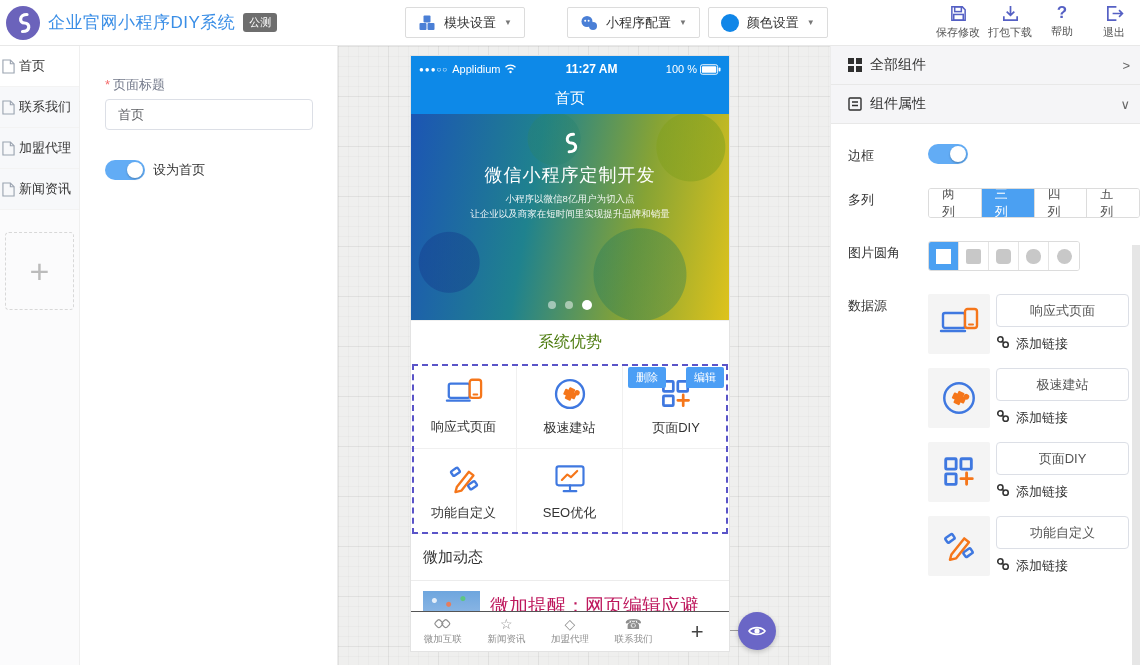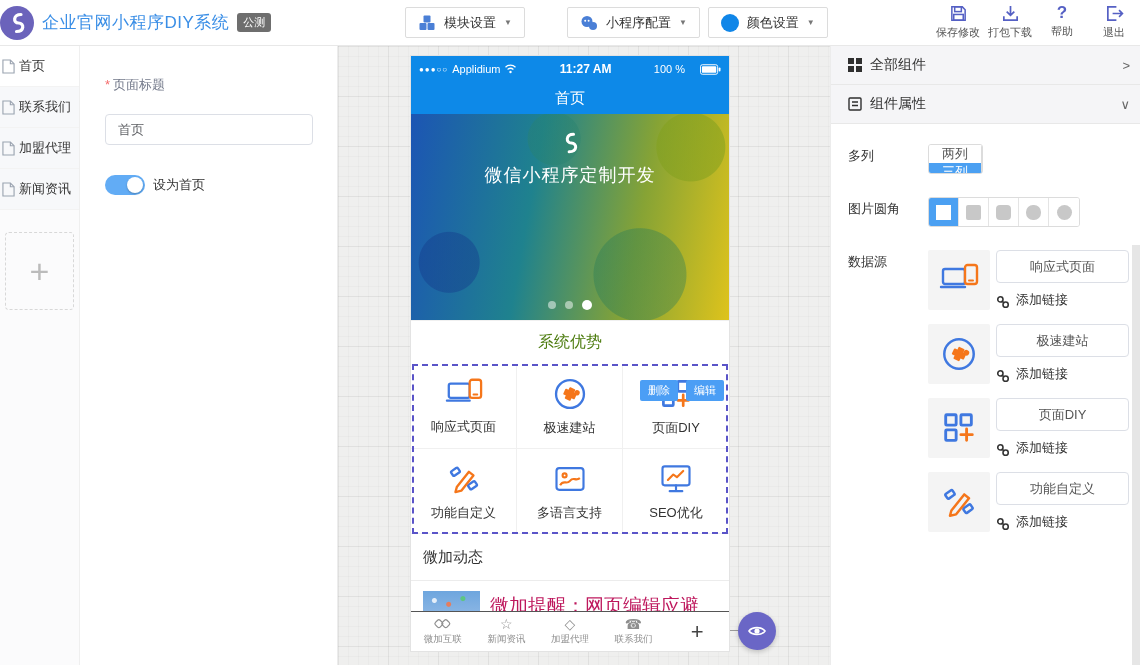--- a/index.html
+++ b/index.html
@@ -3,21 +3,21 @@
 <meta charset="utf-8">
 <style>
   * { margin:0; padding:0; box-sizing:border-box; }
   html,body { width:1140px; height:665px; overflow:hidden; background:#fff;
     font-family:"Liberation Sans","DejaVu Sans",sans-serif; font-size:13px; color:#333; }
   .app { position:relative; width:1140px; height:665px; }
 
   
   .header { position:relative; height:46px; background:#fff; border-bottom:1px solid #e8e8e8;
     display:flex; align-items:center; }
-  .brand { display:flex; align-items:center; gap:8px; width:360px; }
+  .brand { display:flex; align-items:center; gap:8px; padding-left:6px; width:360px; }
   .brand-title { font-size:17px; color:#3a8ee6; letter-spacing:.5px; }
   .badge { background:#6e6e6e; color:#fff; font-size:11px; padding:2px 6px; border-radius:3px; }
   .menus { display:flex; align-items:center; gap:42px;padding-left:45px; }
   .menus .menu-btn { display:flex; align-items:center; gap:8px; height:31px; padding:0 12px;
     background:#fff; border:1px solid #dcdcdc; border-radius:2px; cursor:pointer; font-size:13px; color:#333;}
   .menus .menu-btn:nth-child(3){ margin-left:-34px; }
   .caret { font-size:8px; color:#777; }
   .color-dot { width:18px; height:18px; border-radius:50%; background:#1086e8; }
   .actions { position:absolute; right:0; top:4px; display:flex; align-items:flex-start; }
   .action { width:52px; display:flex; flex-direction:column; align-items:center; gap:2px; cursor:pointer; }
@@ -28,21 +28,21 @@
   .body { display:flex; height:619px;border-radius:9px; }
   .sidebar { width:80px; background:#fbfbfc; border-right:1px solid #efefef; }
   .page-item { height:41px; display:flex; align-items:center; gap:4px; padding-left:2px;
     font-size:13px; color:#333; border-bottom:1px solid #f3f3f3; cursor:pointer; background:#f7f8fa; }
   .page-item.active { background:#fff; }
   .add-page { margin:22px 5px 0 5px; height:78px; border:1px dashed #d8d8d8; border-radius:4px;
     display:flex; align-items:center; justify-content:center; font-size:34px; color:#bbb;
     font-weight:300; cursor:pointer; }
 
   .settings { width:258px; background:#fff; border-right:1px solid #ececec; padding:30px 25px; }
-  .field-label { color:#73798a; font-size:13px; margin-bottom:20px; }
+  .field-label { color:#73798a; font-size:13px; margin-bottom:5px; }
   .req { color:#f56c6c; margin-right:3px; }
   .settings input { width:208px; height:31px; border:1px solid #dcdfe6; border-radius:4px;
     padding:0 12px; font-size:13px; color:#606266; outline:none;
     font-family:"Liberation Sans","DejaVu Sans",sans-serif; }
   .toggle-row { margin-top:30px; display:flex; align-items:center; gap:8px; font-size:13px; color:#333; }
   .toggle { position:relative; width:40px; height:20px; border-radius:10px; background:#62acf5; cursor:pointer;
     display:inline-block; flex-shrink:0; }
   .toggle::after { content:""; position:absolute; right:2px; top:2px; width:16px; height:16px;
     border-radius:50%; background:#fff; box-shadow:0 1px 2px rgba(0,0,0,.25); }
 
@@ -54,21 +54,21 @@
       linear-gradient(rgba(0,0,0,.02) 1px, transparent 1px),
       linear-gradient(90deg, rgba(0,0,0,.02) 1px, transparent 1px);
     background-size:50px 50px,50px 50px,10px 10px,10px 10px; }
 
   .phone { position:absolute; left:72px; top:9px; width:320px; height:597px; background:#fff;
     border:1px solid #e3e3e3; overflow:hidden; }
   .statusbar { height:26px; background:#0d89e8; color:#fff; display:flex; align-items:center;
     padding:0 8px; font-size:11px; gap:4px; }
   .sig { font-size:8px; letter-spacing:1px; }
   .time { flex:1; text-align:center; font-weight:bold; font-size:12px; }
-  .batt { display:flex; align-items:center; gap:15px; font-size:11px; }
+  .batt { display:flex; align-items:center; gap:3px; font-size:11px; }
   .phone-nav { height:32px; background:#0d89e8; color:#fff; font-size:15px;
     display:flex; align-items:center; justify-content:center; }
 
   .banner { position:relative; height:206px; color:#fff; text-align:center; overflow:hidden;
     background:
       radial-gradient(circle 34px at 88% 16%, rgba(130,160,30,.55) 0 34px, transparent 35px),
       radial-gradient(circle 46px at 72% 78%, rgba(30,120,90,.35) 0 46px, transparent 47px),
       radial-gradient(circle 30px at 12% 72%, rgba(20,60,140,.45) 0 30px, transparent 31px),
       radial-gradient(circle 26px at 45% 12%, rgba(40,130,110,.4) 0 26px, transparent 27px),
       linear-gradient(100deg,#1c55b4 0%,#1f828e 38%,#86a335 70%,#dec31c 100%); }
@@ -83,21 +83,21 @@
   .dots i.on { width:10px; height:10px; background:#fff; }
 
   .adv-title { height:44px; display:flex; align-items:center; justify-content:center;
     font-size:16px; color:#4d7c0f; border-top:1px solid #f0f0f0; }
   .adv-wrap { position:relative; height:170px; }
   .adv-grid { display:grid; grid-template-columns:1fr 1fr 1fr; grid-template-rows:85px 85px; }
   .adv-cell { display:flex; flex-direction:column; align-items:center; justify-content:center; gap:7px;
     border-right:1px solid #f0f0f0; border-bottom:1px solid #f0f0f0; font-size:13px; color:#333; }
   .adv-cell:nth-child(3n){ border-right:none; }
   .sel-border { position:absolute; inset:0 1px 0 1px; border:2px dashed #5a54c8; pointer-events:none; }
-  .overlay-btns { position:absolute; top:16px; right:5px; display:flex; gap:8px;padding-left:13px; }
+  .overlay-btns { position:absolute; top:3px; right:5px; display:flex; gap:20px;padding-left:13px; }
   .overlay-btns span { background:#4b9ef5; color:#fff; font-size:11px; padding:3px 8px;
     border-radius:2px; cursor:pointer; }
 
   .news-head { height:47px; display:flex; align-items:center; padding:0 12px; font-size:15px;
     color:#333; border-bottom:1px solid #ececec; }
   .news-item { display:flex; gap:10px; padding:10px 12px 0 12px; }
   .thumb { position:relative; width:57px; height:38px; flex-shrink:0; overflow:hidden;
     background:
       radial-gradient(circle 4px at 20% 25%, rgba(255,255,255,.8) 0 2px, transparent 3px),
       radial-gradient(circle 4px at 70% 20%, rgba(90,200,120,.9) 0 2px, transparent 3px),
@@ -121,21 +121,21 @@
 
   
   .inspector { position:relative; width:310px; background:#fff; border-left:1px solid #ececec; overflow:hidden; }
   .insp-head { height:39px; background:#f5f5f7; border-bottom:1px solid #e8e8e8; display:flex;
     align-items:center; gap:8px; padding:0 10px 0 17px; font-size:14px; color:#333; cursor:pointer; }
   .insp-head .chev { margin-left:auto; color:#666; font-size:13px; }
   .props { padding:20px 0 0 17px; }
   .prop-row { display:flex; margin-bottom:23px; }
   .prop-label { width:80px; flex-shrink:0; padding-top:3px; font-size:13px; color:#333; }
 
-  .seg { display:inline-flex; border:1px solid #dcdcdc; border-radius:3px; overflow:hidden; height:30px;flex-direction:column; }
+  .seg { display:inline-flex; border:1px solid #dcdcdc; border-radius:3px; overflow:hidden; height:30px; }
   .seg span { display:flex; align-items:center; justify-content:center; padding:0 13px;
     font-size:13px; color:#555; border-right:1px solid #dcdcdc; cursor:pointer; background:#fff; min-width:46px; }
   .seg span:last-child { border-right:none; }
   .seg span.sel { background:#4ba0f2; color:#fff; }
 
   .radius-strip { display:inline-flex; border:1px solid #dcdcdc; border-radius:3px; overflow:hidden; height:30px; }
   .sw { width:30px; display:flex; align-items:center; justify-content:center;
     border-right:1px solid #e4e4e4; cursor:pointer; background:#fff; }
   .sw:last-child { border-right:none; }
   .sw i { width:15px; height:15px; background:#c8c8c8; display:block; }
@@ -144,21 +144,21 @@
   .sw.r1 i{border-radius:2px;} .sw.r2 i{border-radius:4px;} .sw.r3 i{border-radius:7px;} .sw.r4 i{border-radius:50%;}
 
   .ds-rows { display:flex; flex-direction:column; gap:14px; }
   .ds-row { display:flex; gap:6px; }
   .ds-tile { width:62px; height:60px; background:#f4f4f4; border-radius:2px; display:flex;
     align-items:center; justify-content:center; flex-shrink:0; }
   .ds-right { display:flex; flex-direction:column; gap:8px; }
   .ds-right input { width:133px; height:33px; border:1px solid #dcdfe6; border-radius:4px;
     font-size:13px; color:#555; text-align:center; outline:none;
     font-family:"Liberation Sans","DejaVu Sans",sans-serif; }
-  .add-link { display:flex; align-items:flex-end; gap:6px; font-size:13px; color:#333; cursor:pointer; }
+  .add-link { display:flex; align-items:flex-start; gap:6px; font-size:13px; color:#333; cursor:pointer; }
   .insp-scroll { position:absolute; right:0; top:199px; width:8px; height:420px; background:#e6e6e6; }
 </style>
 </head>
 <body>
 
 <div class="app">
 
   <header class="header">
     <div class="brand">
       <svg width="34" height="34" viewBox="0 0 34 34">
@@ -290,20 +290,24 @@
           </span>
         </div>
 
         <div class="phone-nav">首页</div>
 
         <div class="banner">
           <svg class="blogo" width="30" height="30" viewBox="0 0 34 34">
             <path d="M21 7 C 12 7, 12 17, 18.5 17 C 25.5 17, 25.5 27, 16 27" stroke="#fff" stroke-width="3.4" fill="none" stroke-linecap="round"></path>
           </svg>
           <h2>微信小程序定制开发</h2>
+          <div class="sub">
+            <div>小程序以微信8亿用户为切入点</div>
+            <div>让企业以及商家在短时间里实现提升品牌和销量</div>
+          </div>
           <div class="dots">
             <i></i>
               <i></i>
               <i class="on"></i>
           </div>
         </div>
 
         <div class="adv-title">系统优势</div>
 
         <div class="adv-wrap">
@@ -340,28 +344,20 @@
             <div class="adv-cell">
               <svg width="36" height="36" viewBox="0 0 40 40" fill="none" stroke-width="2.6">
                 <rect x="6" y="9" width="9" height="6" rx="1.5" stroke="#3f78e0" transform="rotate(-35 10.5 12)"></rect>
                 <rect x="25" y="24" width="9" height="6" rx="1.5" stroke="#3f78e0" transform="rotate(-35 29.5 27)"></rect>
                 <path d="M12 29 L25.5 12 l5 4 L17 33 l-6.5 1.5 z" stroke="#f5761a" stroke-linejoin="round"></path>
               </svg>
               <span>功能自定义</span>
             </div>
             <div class="adv-cell">
               <svg width="36" height="36" viewBox="0 0 40 40" fill="none" stroke-width="2.4">
-                <rect x="5" y="8" width="30" height="24" rx="3" stroke="#3f78e0"></rect>
-                <circle cx="14" cy="16" r="2.2" stroke="#f5761a"></circle>
-                <path d="M9 27 c4-7 7 0 11-5 s6 1 11-3" stroke="#f5761a"></path>
-              </svg>
-              <span>多语言支持</span>
-            </div>
-            <div class="adv-cell">
-              <svg width="36" height="36" viewBox="0 0 40 40" fill="none" stroke-width="2.4">
                 <rect x="5" y="6" width="30" height="21" rx="2.5" stroke="#3f78e0"></rect>
                 <path d="M20 27 v5 M13 33.5 h14" stroke="#3f78e0" stroke-linecap="round"></path>
                 <path d="M11 21 l6-6 4 3 7-7" stroke="#f5761a" stroke-linecap="round" stroke-linejoin="round"></path>
               </svg>
               <span>SEO优化</span>
             </div>
           </div>
           <div class="sel-border"></div>
           <div class="overlay-btns">
             <span>删除</span>
@@ -424,20 +420,24 @@
       <div class="insp-head">
         <svg width="14" height="14" viewBox="0 0 14 14" fill="none" stroke="#2f2f2f" stroke-width="1.4">
           <rect x="1" y="1" width="12" height="12" rx="1"></rect>
             <path d="M4 5 h6 M4 8.5 h6"></path>
         </svg>
         <span>组件属性</span>
         <span class="chev">∨</span>
       </div>
 
       <div class="props">
+        <div class="prop-row">
+          <span class="prop-label">边框</span>
+          <span class="toggle"></span>
+        </div>
         <div class="prop-row">
           <span class="prop-label">多列</span>
           <div class="seg">
             <span>两列</span>
             <span class="sel">三列</span>
             <span>四列</span>
             <span>五列</span>
           </div>
         </div>
         <div class="prop-row">

